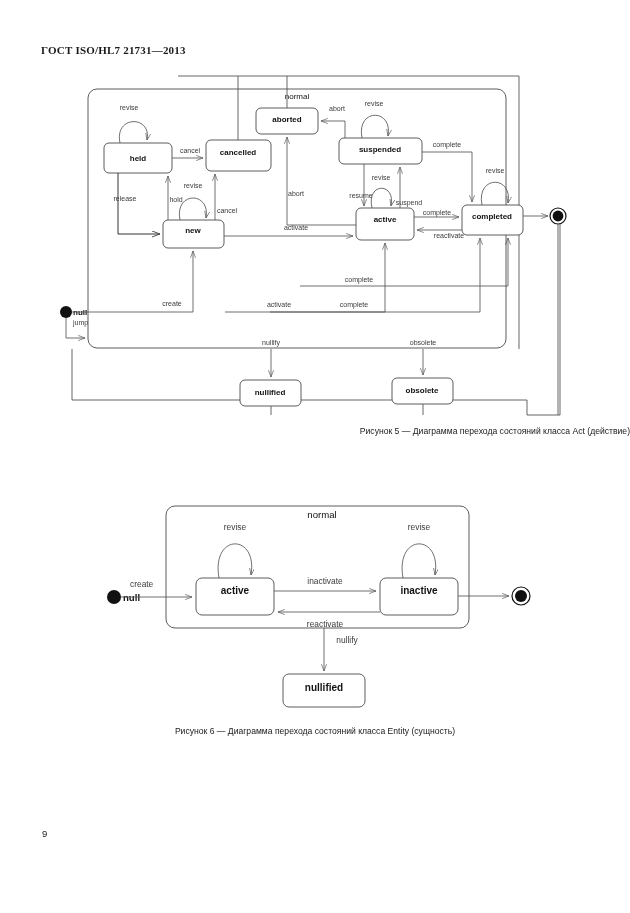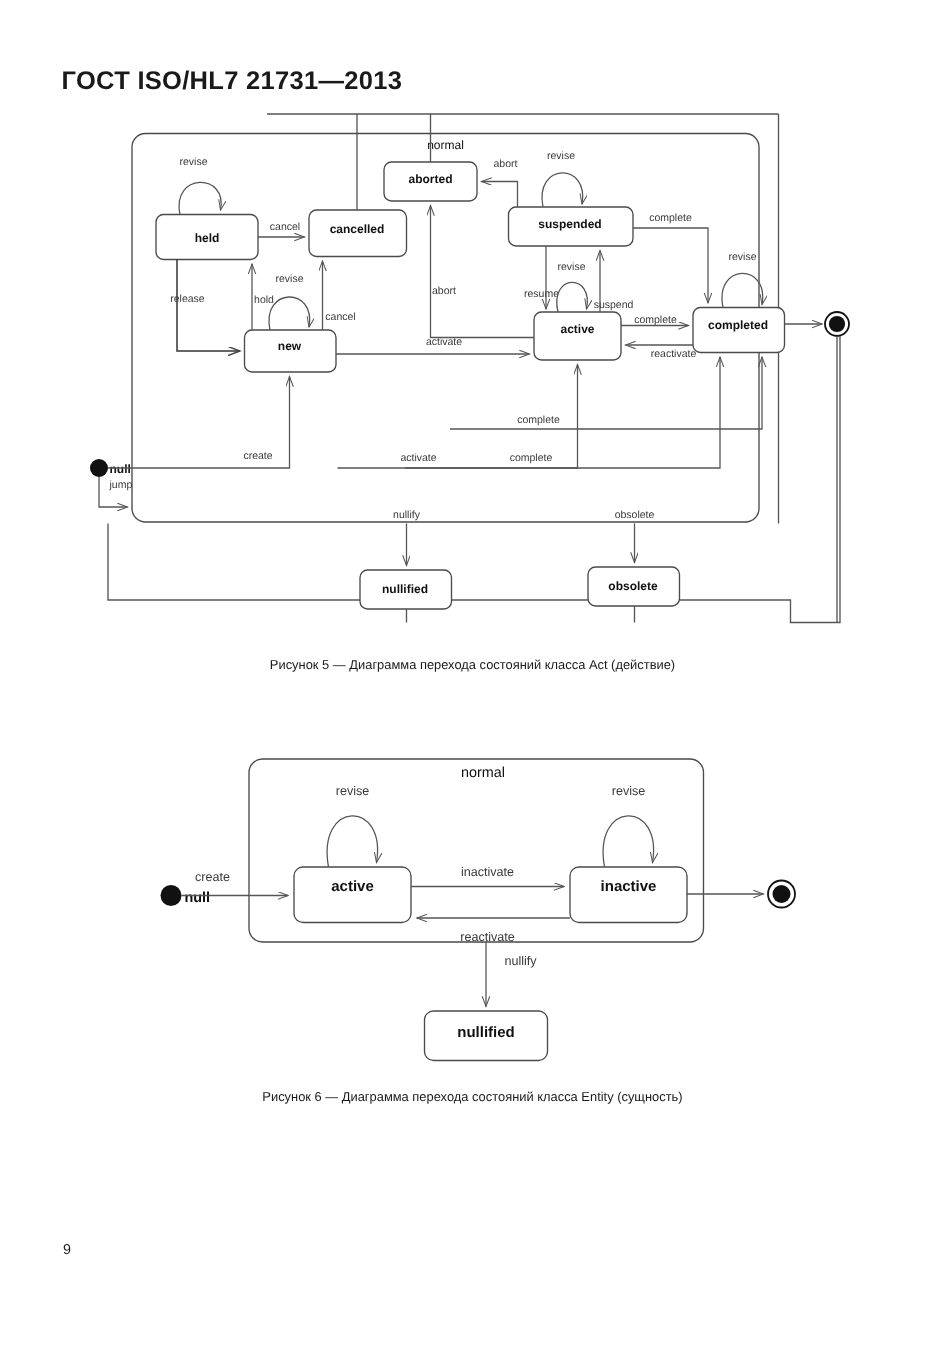--- a/index.html
+++ b/index.html
@@ -17,34 +17,35 @@
   }
   .page {
     position: absolute;
     inset: 0;
     background: #ffffff;
   }
   .doc-header {
     position: absolute;
     left: 41px;
     top: 44px;
-    font-size: 17px;
+    font-size: 11px;
     font-weight: bold;
     letter-spacing: 0.2px;
     color: #1a1a1a;
     white-space: nowrap;
+    font-family: Liberation Serif, serif;
   }
   .figure-caption {
     position: absolute;
     width: 100%;
     text-align: center;
     font-size: 8.6px;
     color: #1a1a1a;
   }
-  #caption-5 { top: 438px; }
+  #caption-5 { top: 426px; text-align: right; }
   #caption-6 { top: 726px; }
   .page-number {
     position: absolute;
     left: 42px;
     top: 828px;
     font-size: 9.5px;
     color: #1a1a1a;
   }
   svg { display: block; }
   .diagram {

